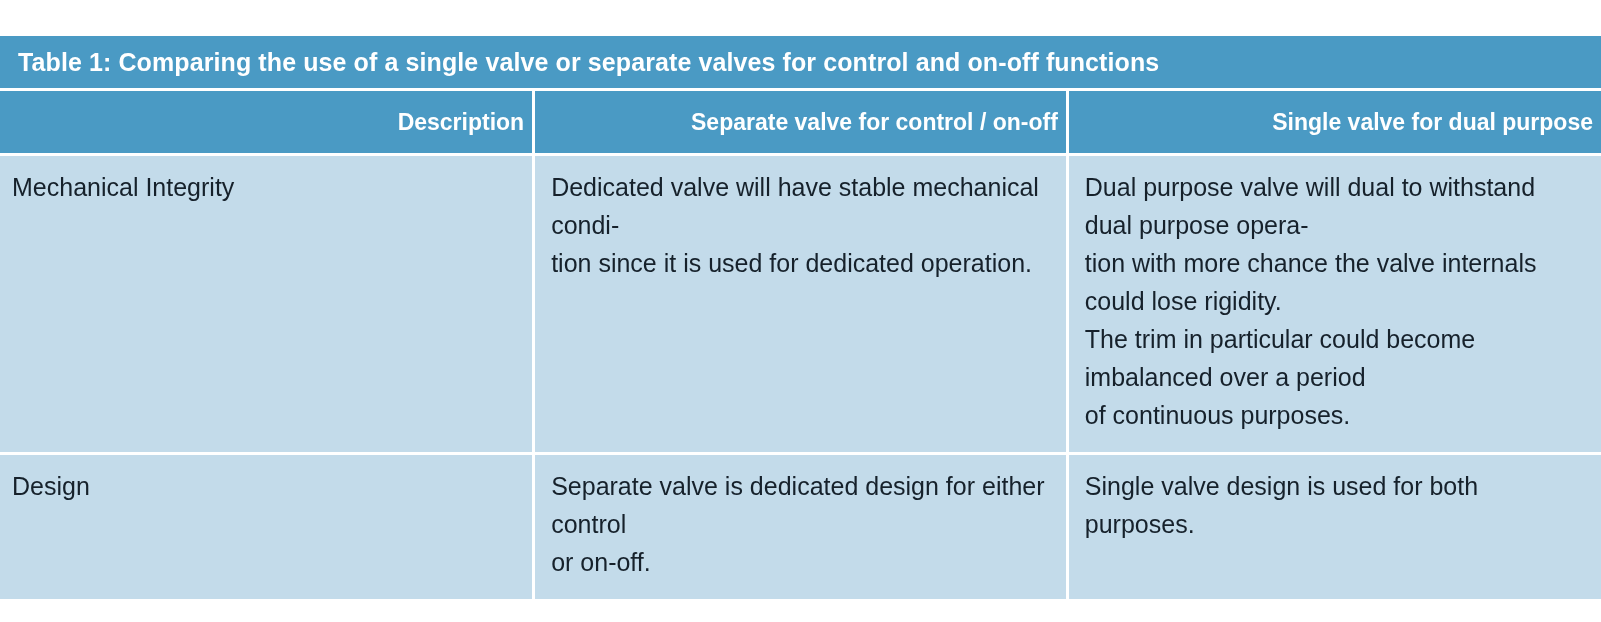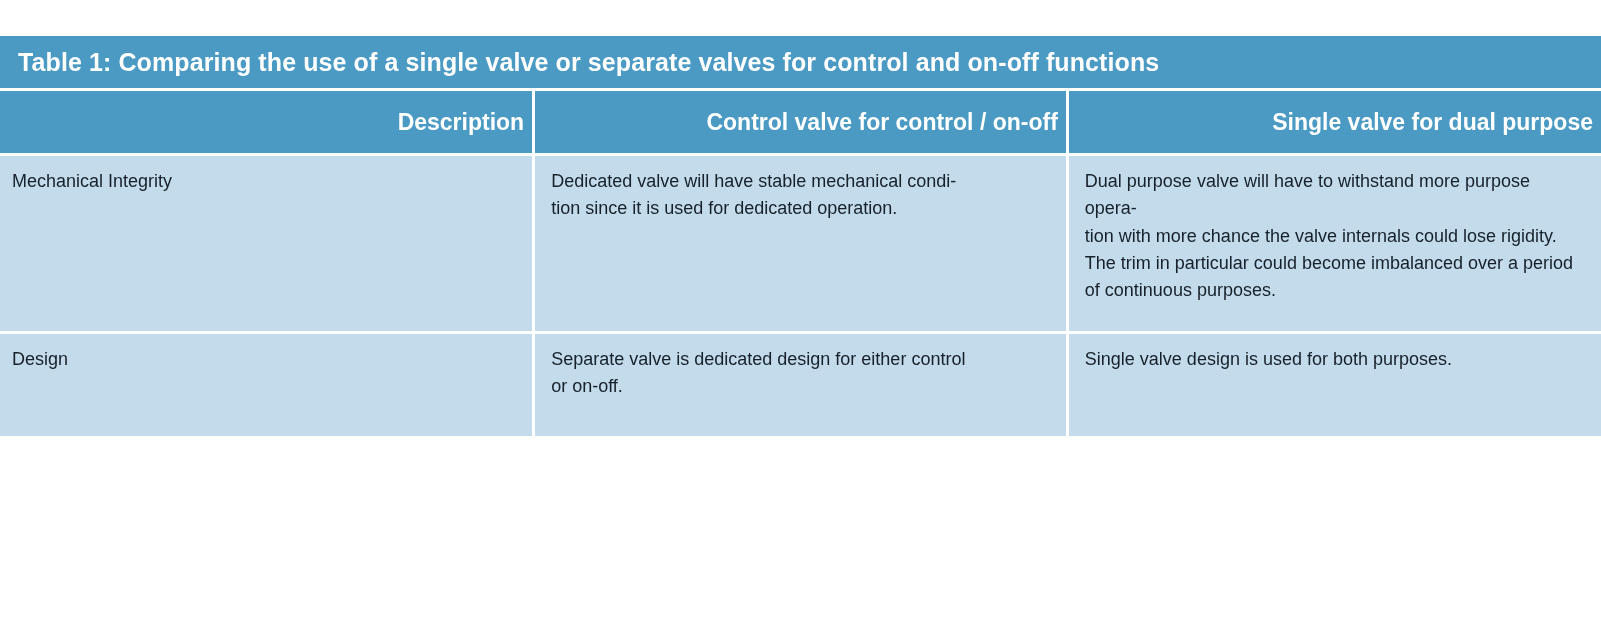--- a/index.html
+++ b/index.html
@@ -56,21 +56,21 @@
     border-right: 3px solid #ffffff;
     border-bottom: 3px solid #ffffff;
     padding: 0 8px;
   }
   tr.head-row > th:last-child { border-right: none; }
 
   
   tbody td {
     background: #c3dbea;
     color: #16212b;
-    font-size: 18px;
+    font-size: 25px;
     line-height: 1.52;
     vertical-align: top;
     padding: 12px 16px 18px 16px;
     border-right: 3px solid #ffffff;
     border-bottom: 3px solid #ffffff;
   }
   tbody td:last-child { border-right: none; }
   tbody tr:last-child td { border-bottom: none; }
 
   td.col-desc  { width: 248px; padding-left: 12px; }
@@ -88,34 +88,34 @@
 <body>
 
 <div class="table-wrap">
   <table class="valve-table">
     <thead>
       <tr class="title-row">
         <td colspan="3">Table 1: Comparing the use of a single valve or separate valves for control and on-off functions</td>
       </tr>
       <tr class="head-row">
         <th class="col-desc">Description</th>
-        <th class="col-sep">Control valve for control / on-off</th>
+        <th class="col-sep">Separate valve for control / on-off</th>
         <th class="col-single">Single valve for dual purpose</th>
       </tr>
     </thead>
     <tbody>
 
       <tr class="r-mech">
         <td class="col-desc">Mechanical Integrity</td>
         <td class="col-sep">
           <span class="cell-line">Dedicated valve will have stable mechanical condi-</span>
           <span class="cell-line">tion since it is used for dedicated operation.</span>
         </td>
         <td class="col-single">
-          <span class="cell-line">Dual purpose valve will have to withstand more purpose opera-</span>
+          <span class="cell-line">Dual purpose valve will dual to withstand dual purpose opera-</span>
           <span class="cell-line">tion with more chance the valve internals could lose rigidity.</span>
           <span class="cell-line">The trim in particular could become imbalanced over a period</span>
           <span class="cell-line">of continuous purposes.</span>
         </td>
       </tr>
 
 
       <tr class="r-design">
         <td class="col-desc">Design</td>
         <td class="col-sep">

